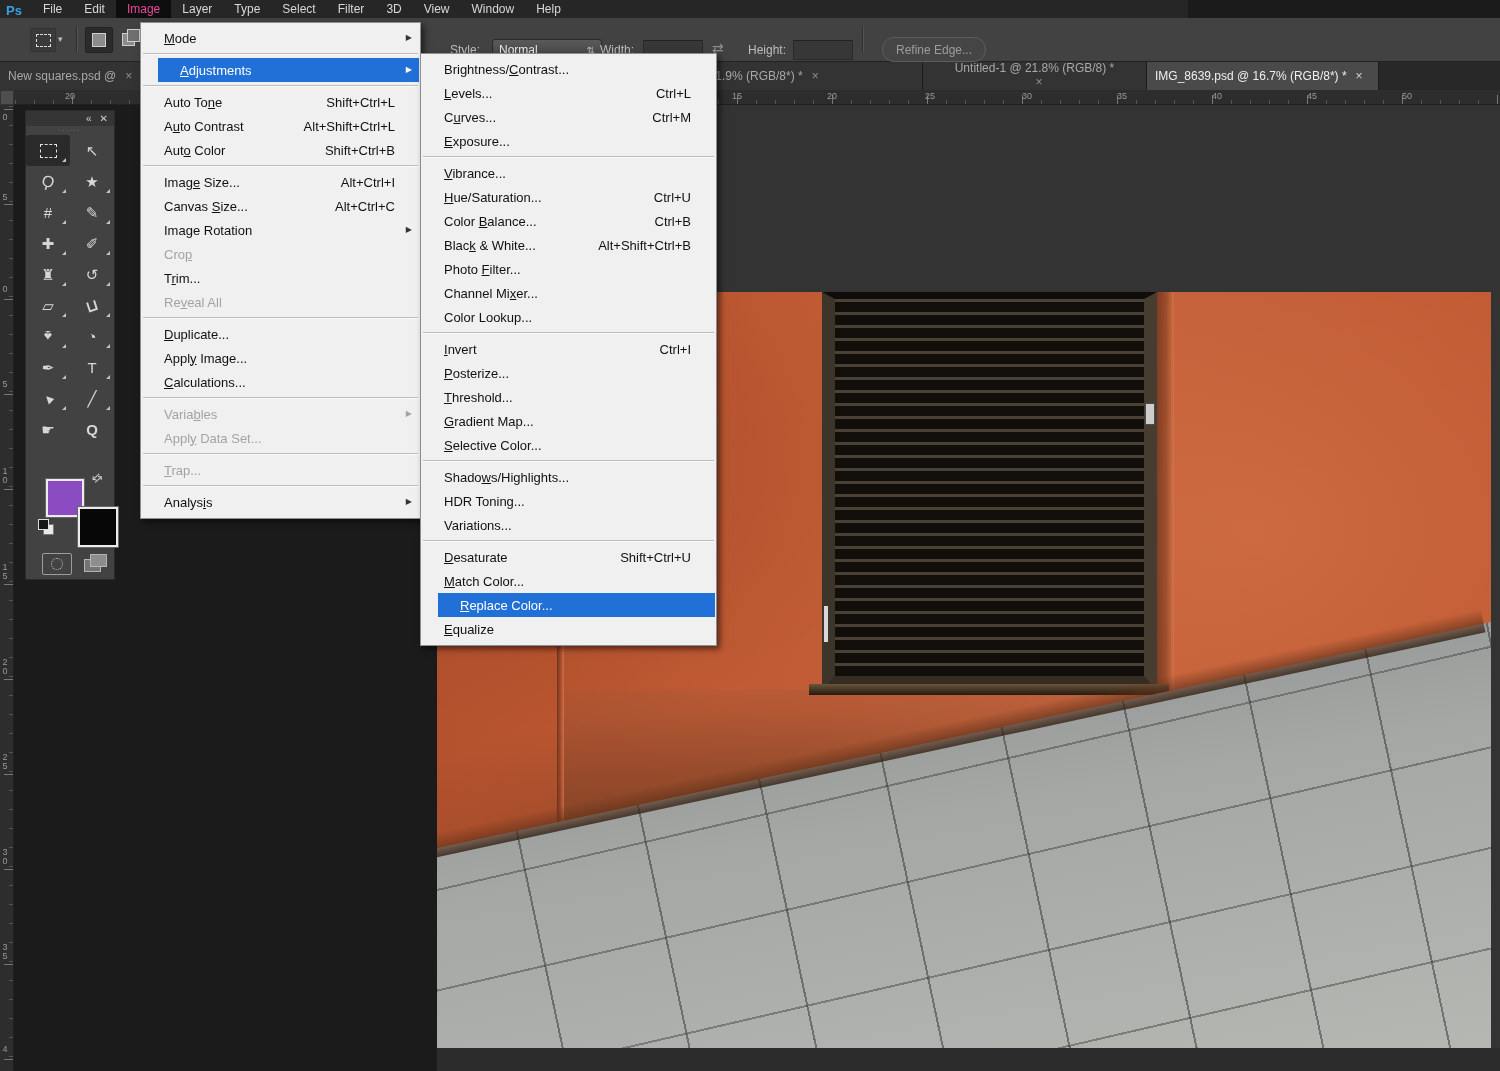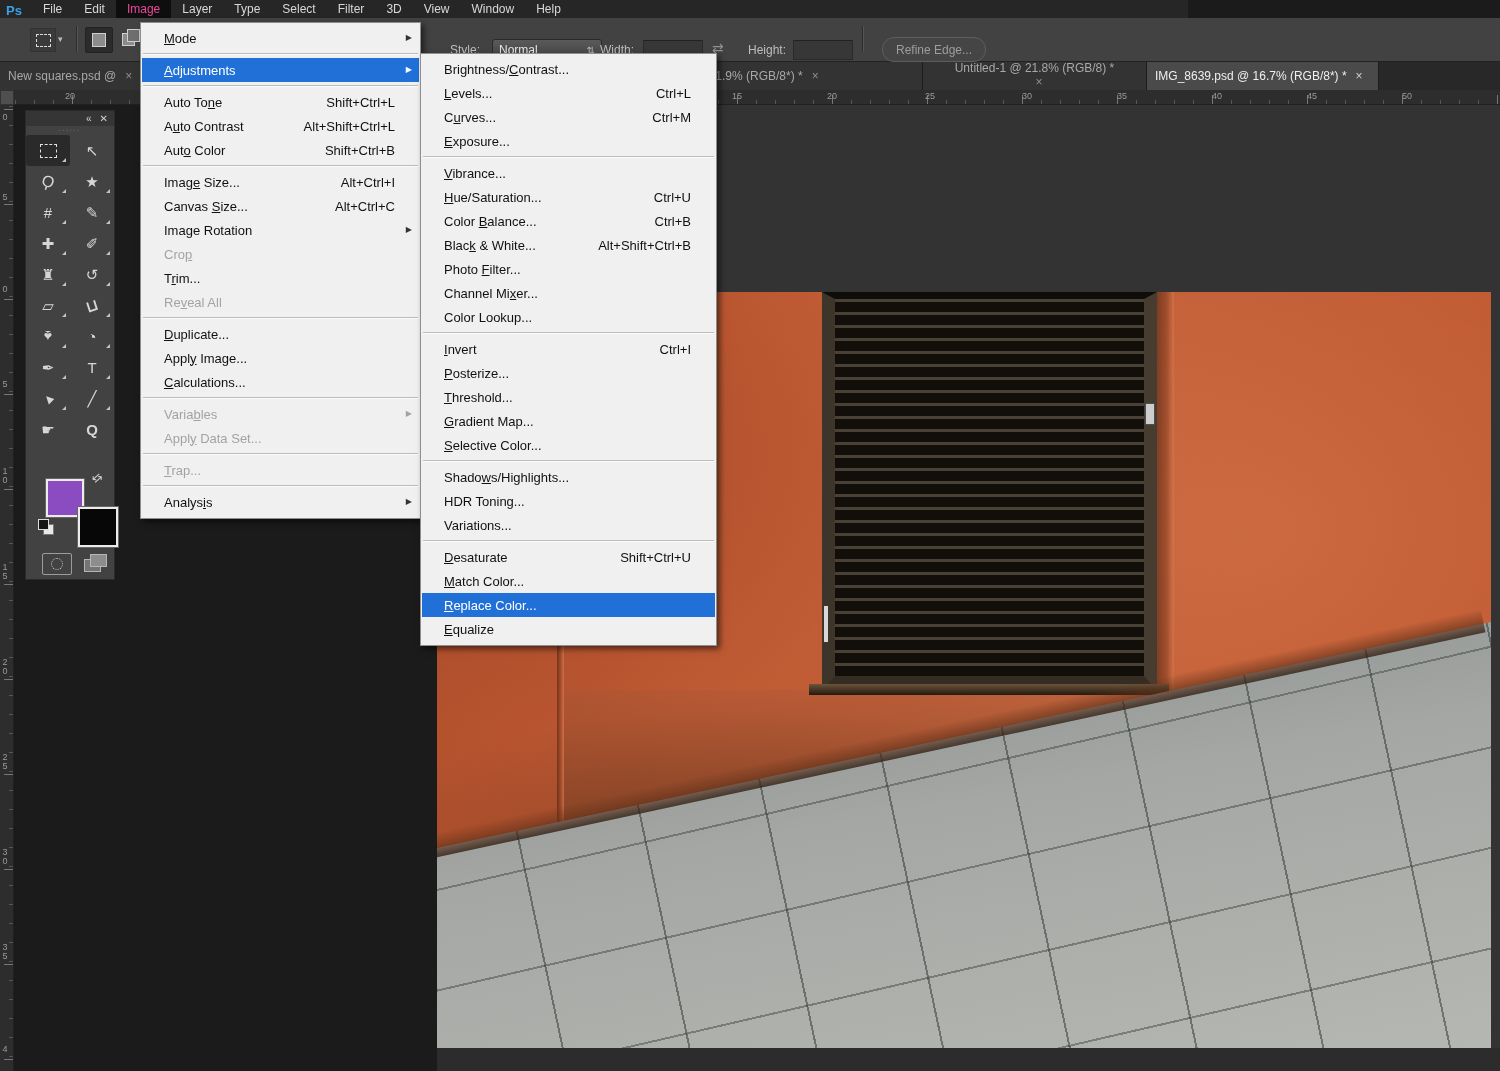--- a/index.html
+++ b/index.html
@@ -126,21 +126,21 @@
   .menu-panel{background:#f0f0f0;border:1px solid #8e8e8e;box-shadow:3px 3px 6px rgba(0,0,0,.55);
       padding:3px 1px 4px 1px;box-sizing:border-box;font-size:13px;color:#111;}
   #image-menu{left:140px;top:22px;width:281px;z-index:50;}
   #adjustments-menu{left:420px;top:53px;width:297px;z-index:51;}
   .mitem{position:relative;height:24px;display:flex;align-items:center;padding:0 24px 0 22px;cursor:default;}
   .mlabel{white-space:nowrap;}
   .mshort{margin-left:auto;white-space:nowrap;}
   .marrow{position:absolute;right:7px;top:7px;font-size:8px;color:#333;}
   .mitem.dis{color:#a3a3a3;}
   .mitem.dis .marrow{color:#a3a3a3;}
-  .mitem.hi{background:#2170d8;color:#fff;}
+  .mitem.hi{background:#2170d8;color:#fff;margin-left:16px;}
   .mitem.hi .marrow{color:#fff;}
   .msep{margin:3px 1px;height:0;border-top:1px solid #bcbcbc;border-bottom:1px solid #fbfbfb;}
   .u{text-decoration:underline;}
 </style>
 </head>
 <body>
 
 <div id="stage" data-name="photoshop-window">
 
   <div id="menubar" class="abs" data-name="menubar">

